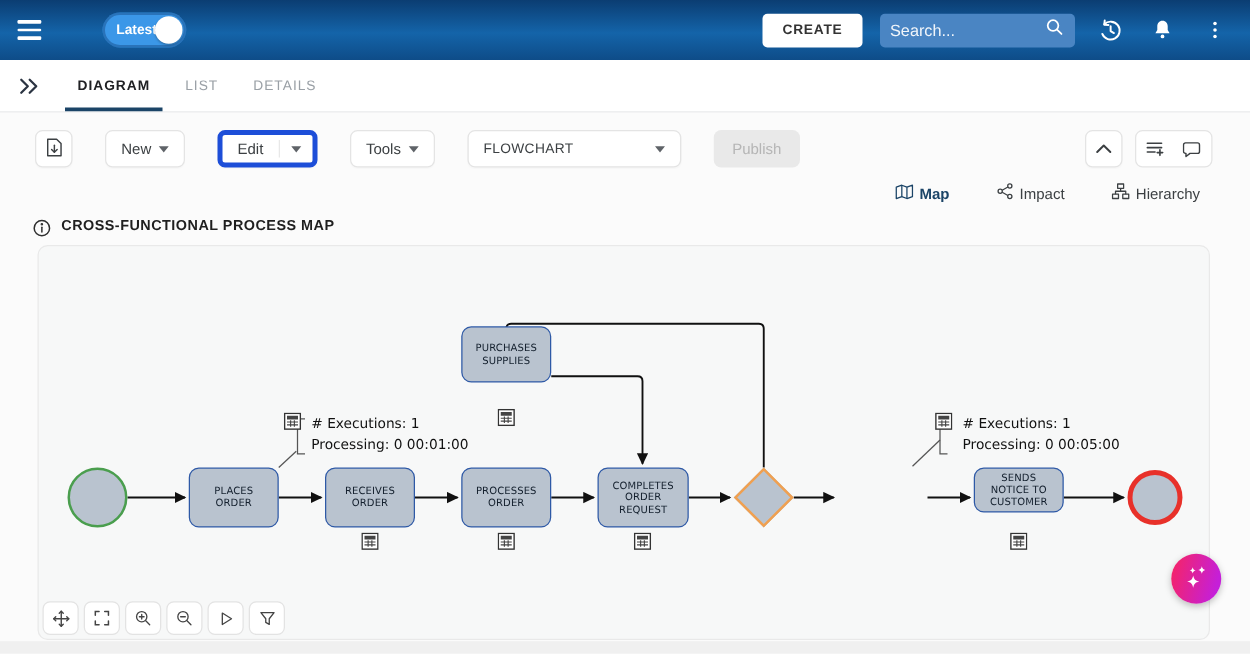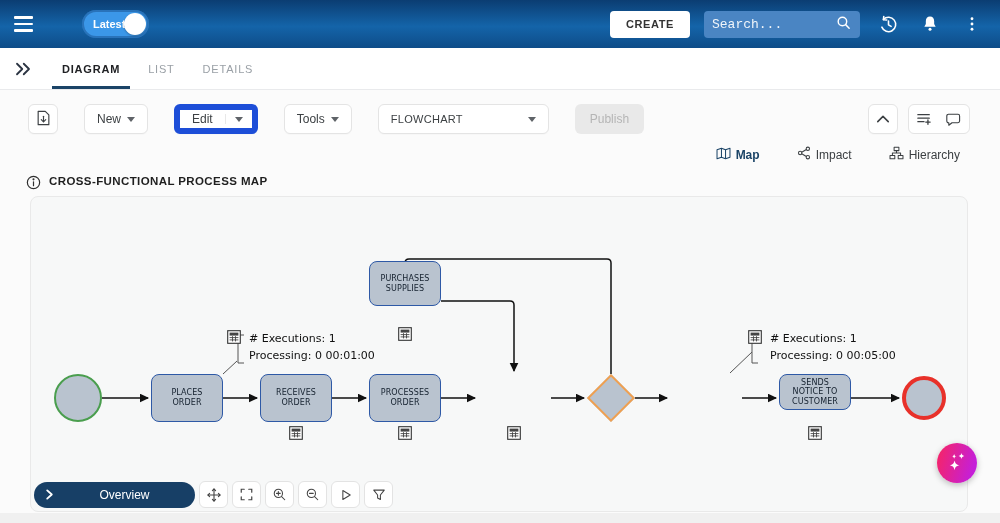--- a/index.html
+++ b/index.html
@@ -13,39 +13,39 @@
   .hamburger span { display:block; width:19px; height:2.6px; background:#fff; border-radius:1px; }
   .version-toggle { margin-left:28px; width:67px; height:28px; border-radius:14px;
     background:#3b97e8; box-shadow:inset 0 0 0 2px rgba(10,50,100,.35); position:relative;
     display:flex; align-items:center; cursor:pointer; border:none; }
   .version-toggle .vt-label { color:#fff; font-size:11px; font-weight:bold; margin-left:11px; }
   .version-toggle .vt-knob { position:absolute; right:3px; top:3px; width:22px; height:22px; background:#fff; border-radius:50%; box-shadow:0 1px 2px rgba(0,0,0,.3); }
   .topbar-spacer { flex:1; }
   .create-btn { height:27px; padding:0 16px; background:#fff; border:none; border-radius:4px;
     font-family:"Liberation Sans",sans-serif; font-size:11px; font-weight:bold; letter-spacing:.6px; color:#333; cursor:pointer; }
   .search-box { width:156px; height:27px; background:#4a85c3; border-radius:4px; display:flex; align-items:center; padding:0 8px; }
-  .search-box input { flex:1; background:transparent; border:none; outline:none; color:#fff; font-size:13px; width:110px; font-family:Liberation Mono, monospace; }
+  .search-box input { flex:1; background:transparent; border:none; outline:none; color:#fff; font-size:13px; width:110px; font-family:Liberation Sans, sans-serif; }
   .search-box input::placeholder { color:rgba(255,255,255,.92); }
   .icon-btn-top { background:none; border:none; cursor:pointer; display:flex; align-items:center; justify-content:center; width:28px; height:28px; }
 
   
   .tabrow { height:42px; background:#fff; border-bottom:1px solid #e9eaec; display:flex; align-items:stretch; padding-left:8px; position:relative; }
   .collapse-btn { width:30px; display:flex; align-items:center; justify-content:center; background:none; border:none; cursor:pointer; }
   .tabs { display:flex; margin-left:10px; }
   .tab { display:flex; align-items:center; padding:0 14px; font-size:11px; letter-spacing:.8px; color:#9aa0a6; cursor:pointer; position:relative; background:none; border:none; font-family:"Liberation Sans",sans-serif; }
   .tab.active { color:#202124; font-weight:bold; }
   .tab.active::after { content:""; position:absolute; left:4px; right:4px; bottom:0; height:3px; background:#1b4467; }
 
   
   .toolbar { display:flex; align-items:center; gap:26px; padding:14px 0 0 28px; position:relative; }
   .tb-btn { height:30px; background:#fff; border:1px solid #e4e4e4; border-radius:6px; display:flex; align-items:center; gap:6px;
     padding:0 12px; font-size:12px; color:#3c4043; cursor:pointer; font-family:"Liberation Sans",sans-serif; box-shadow:0 1px 1px rgba(0,0,0,.02); }
   .tb-btn.icon-only { width:30px; padding:0; justify-content:center; }
   .caret { width:0; height:0; border-left:4px solid transparent; border-right:4px solid transparent; border-top:5px solid #5f6368; }
-  .split-btn { height:30px; background:#fff; border:6px solid #1d4ed8; border-radius:6px; display:flex; align-items:stretch; cursor:pointer; box-shadow:0 1px 1px rgba(0,0,0,.02); }
+  .split-btn { height:30px; background:#fff; border:4px solid #1d4ed8; border-radius:6px; display:flex; align-items:stretch; cursor:pointer; box-shadow:0 1px 1px rgba(0,0,0,.02); }
   .split-btn .split-main { display:flex; align-items:center; padding:0 12px; font-size:12px; color:#3c4043; }
   .split-btn .split-divider { width:1px; background:#e8e8e8; margin:4px 0; }
   .split-btn .split-caret { display:flex; align-items:center; padding:0 9px; }
   .select-btn { width:171px; justify-content:space-between; letter-spacing:.3px; font-size:11px; }
   .publish-btn { height:30px; padding:0 15px; background:#e9e9e9; color:#b5b5b5; border:none; border-radius:6px; font-size:12px; font-family:"Liberation Sans",sans-serif; cursor:default; }
   .toolbar-right { position:absolute; right:30px; top:14px; display:flex; gap:10px; }
   .icon-group { display:flex; background:#fff; border:1px solid #e4e4e4; border-radius:6px; overflow:hidden; }
   .icon-group .ig-btn { width:30px; height:28px; background:none; border:none; display:flex; align-items:center; justify-content:center; cursor:pointer; }
 
   
@@ -279,20 +279,23 @@
 
   <div class="node" style="left:120px;top:177px;width:72px;height:48px;">
     <div class="nlabel">PLACES ORDER</div>
   </div>
   <div class="node" style="left:229px;top:177px;width:72px;height:48px;">
     <div class="nlabel">RECEIVES ORDER</div>
   </div>
   <div class="node" style="left:338px;top:177px;width:72px;height:48px;">
     <div class="nlabel">PROCESSES ORDER</div>
   </div>
+  <div class="node" style="left:447px;top:177px;width:73px;height:48px;">
+    <div class="nlabel">COMPLETES ORDER REQUEST</div>
+  </div>
   <div class="node" style="left:338px;top:64px;width:72px;height:45px;">
     <div class="nlabel">PURCHASES SUPPLIES</div>
   </div>
   <div class="node" style="left:748px;top:177px;width:72px;height:36px;">
     <div class="nlabel">SENDS NOTICE TO CUSTOMER</div>
   </div>
 
   <svg class="calc-ico" style="left:258px;top:229px;" width="14" height="14" viewBox="0 0 14 14">
       <rect x="0.7" y="0.7" width="12.6" height="12.6" fill="#fff" stroke="#333" stroke-width="1.1"></rect>
       <rect x="2.6" y="2.6" width="8.8" height="3" fill="#444"></rect>
@@ -364,26 +367,20 @@
         <line x1="2.6" y1="7.6" x2="11.4" y2="7.6"></line>
         <line x1="2.6" y1="9.9" x2="11.4" y2="9.9"></line>
         <line x1="5.5" y1="6.2" x2="5.5" y2="11.4"></line>
         <line x1="8.5" y1="6.2" x2="8.5" y2="11.4"></line>
       </g>
     </svg>
   <div class="anno" style="left:739px;top:135px;"># Executions: 1</div>
   <div class="anno" style="left:739px;top:152px;">Processing: 0 00:05:00</div>
 
   <div class="dg-bottom">
-    <button class="overview-pill">
-      <svg style="margin-left:11px;" width="9" height="11" viewBox="0 0 8 12" fill="none" stroke="#fff" stroke-width="2" stroke-linecap="round" stroke-linejoin="round">
-          <polyline points="1.5,1.5 6.5,6 1.5,10.5"></polyline>
-        </svg>
-      <span class="ov-label">Overview</span>
-    </button>
     <button class="dg-btn">
       <svg width="16" height="16" viewBox="0 0 20 20" fill="none" stroke="#444" stroke-width="1.4" stroke-linecap="round" stroke-linejoin="round">
         <line x1="10" y1="2.5" x2="10" y2="17.5"></line>
           <line x1="2.5" y1="10" x2="17.5" y2="10"></line>
         <polyline points="8,4.5 10,2.5 12,4.5"></polyline>
           <polyline points="8,15.5 10,17.5 12,15.5"></polyline>
         <polyline points="4.5,8 2.5,10 4.5,12"></polyline>
           <polyline points="15.5,8 17.5,10 15.5,12"></polyline>
       </svg>
     </button>

